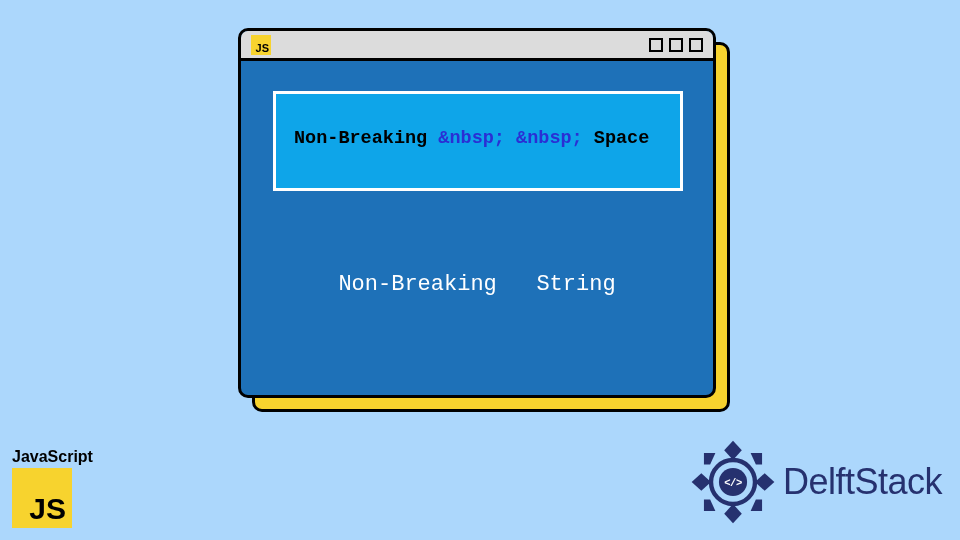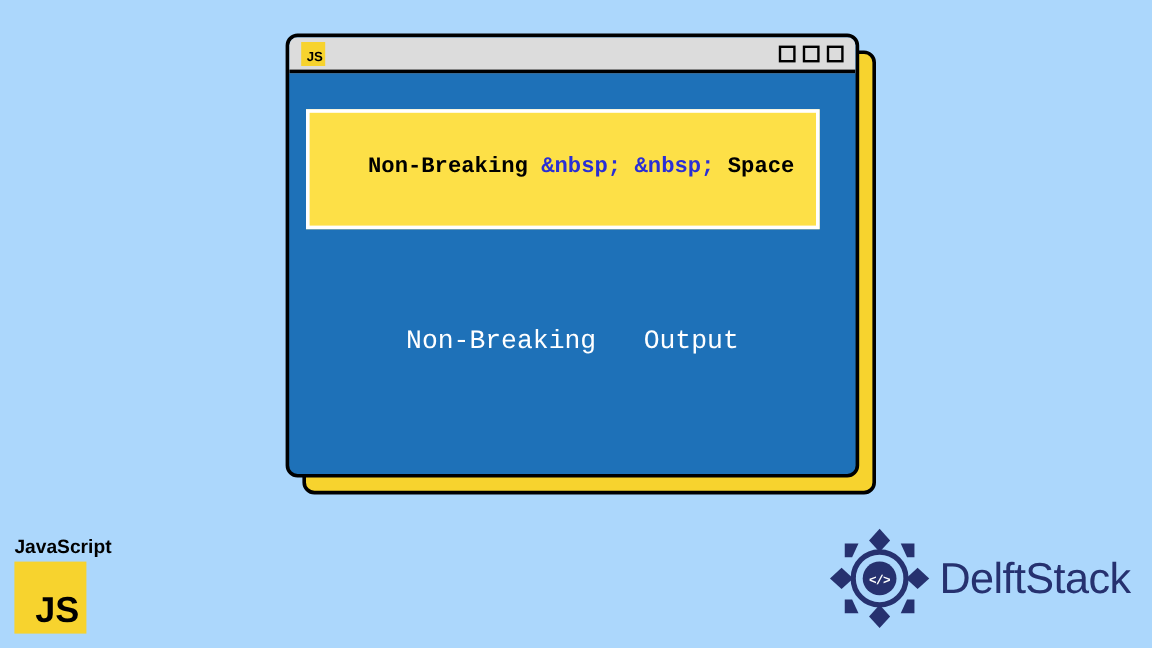--- a/index.html
+++ b/index.html
@@ -60,25 +60,25 @@
     display: flex;
     gap: 6px;
   }
   .window-controls .box {
     width: 14px;
     height: 14px;
     border: 2px solid #000;
   }
 
   .code-card {
-    margin: 30px 30px 0 14px;
-    background: #fde047;
+    margin: 30px 30px 0 32px;
+    background: #0ea5e9;
     border: 3px solid #fff;
     padding: 28px 18px 32px 18px;
-    text-align: right;
+    text-align: left;
     font-size: 18.5px;
     line-height: 1.85;
     color: #000;
   }
   .code-card .nbsp { color: #2a2fd4; font-weight: bold; }
   .code-card .black { color: #000; font-weight: bold; }
 
   .output-label {
     margin: 14px 34px 4px 34px;
     color: #fff;
@@ -165,21 +165,21 @@
       <span> </span>
       <span class="nbsp">&amp;nbsp;</span>
       <span> </span>
       <span class="nbsp">&amp;nbsp;</span>
       <span> </span>
       <span class="black">Space</span>
     </div>
   </div>
 
   <div class="output-block">
-    <div>Non-Breaking   Output</div>
+    <div>Non-Breaking   String</div>
     
   </div>
 </div>
 
 <div class="js-logo-wrap">
   <div class="label">JavaScript</div>
   <div class="js-logo-big">
     <span>JS</span>
   </div>
 </div>

